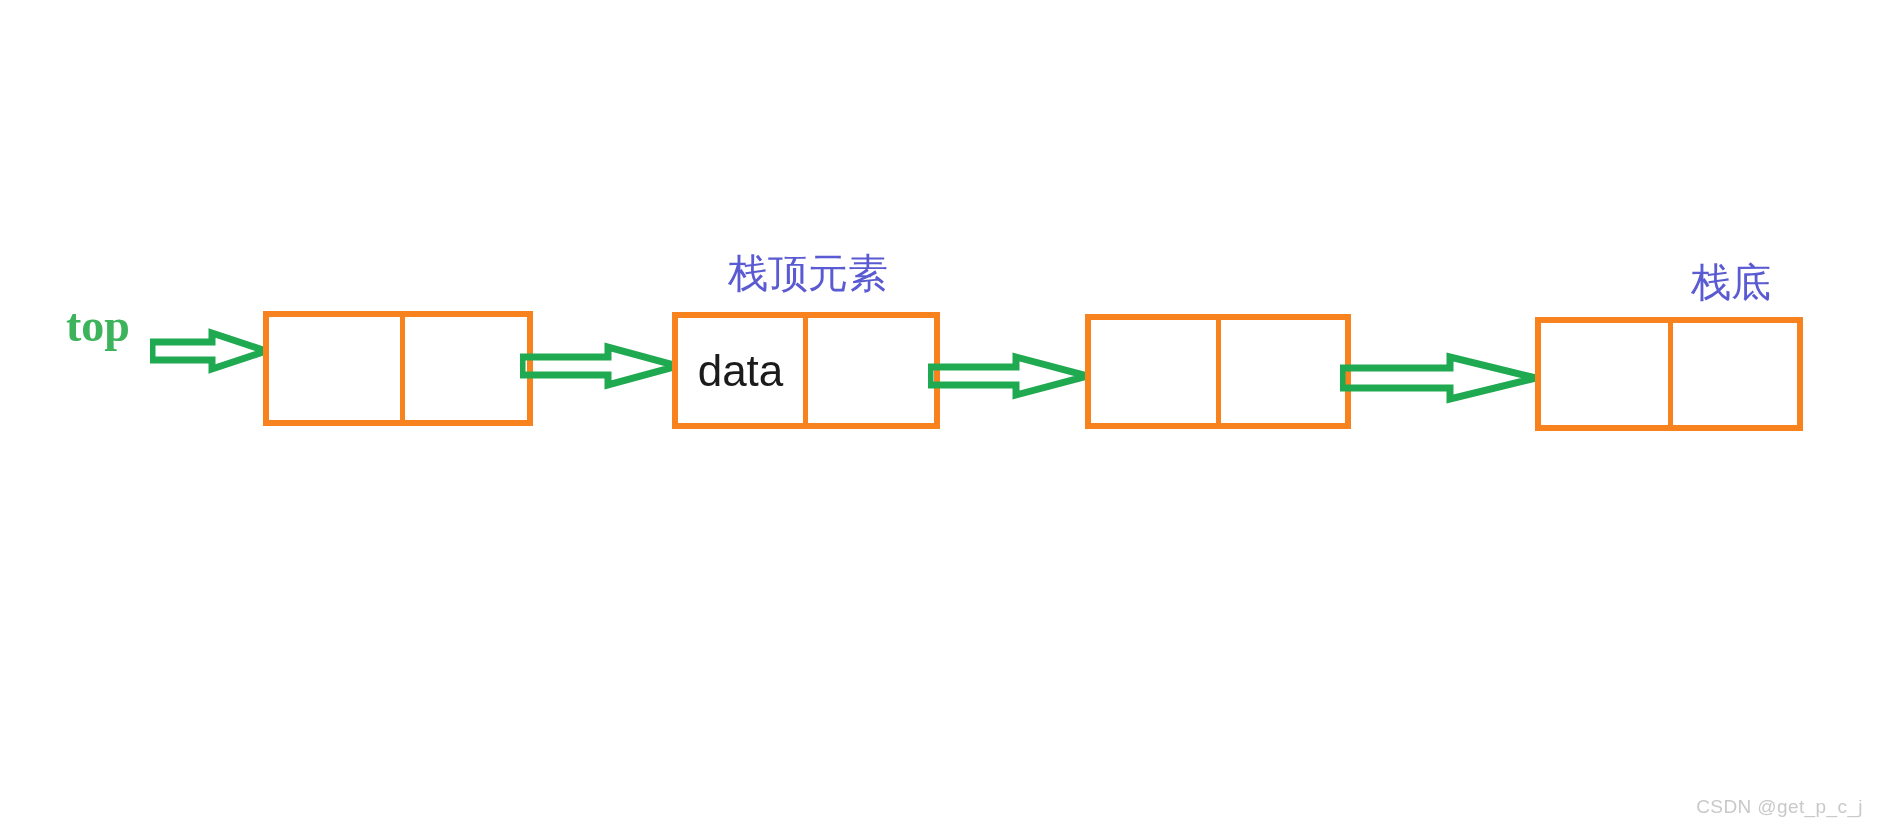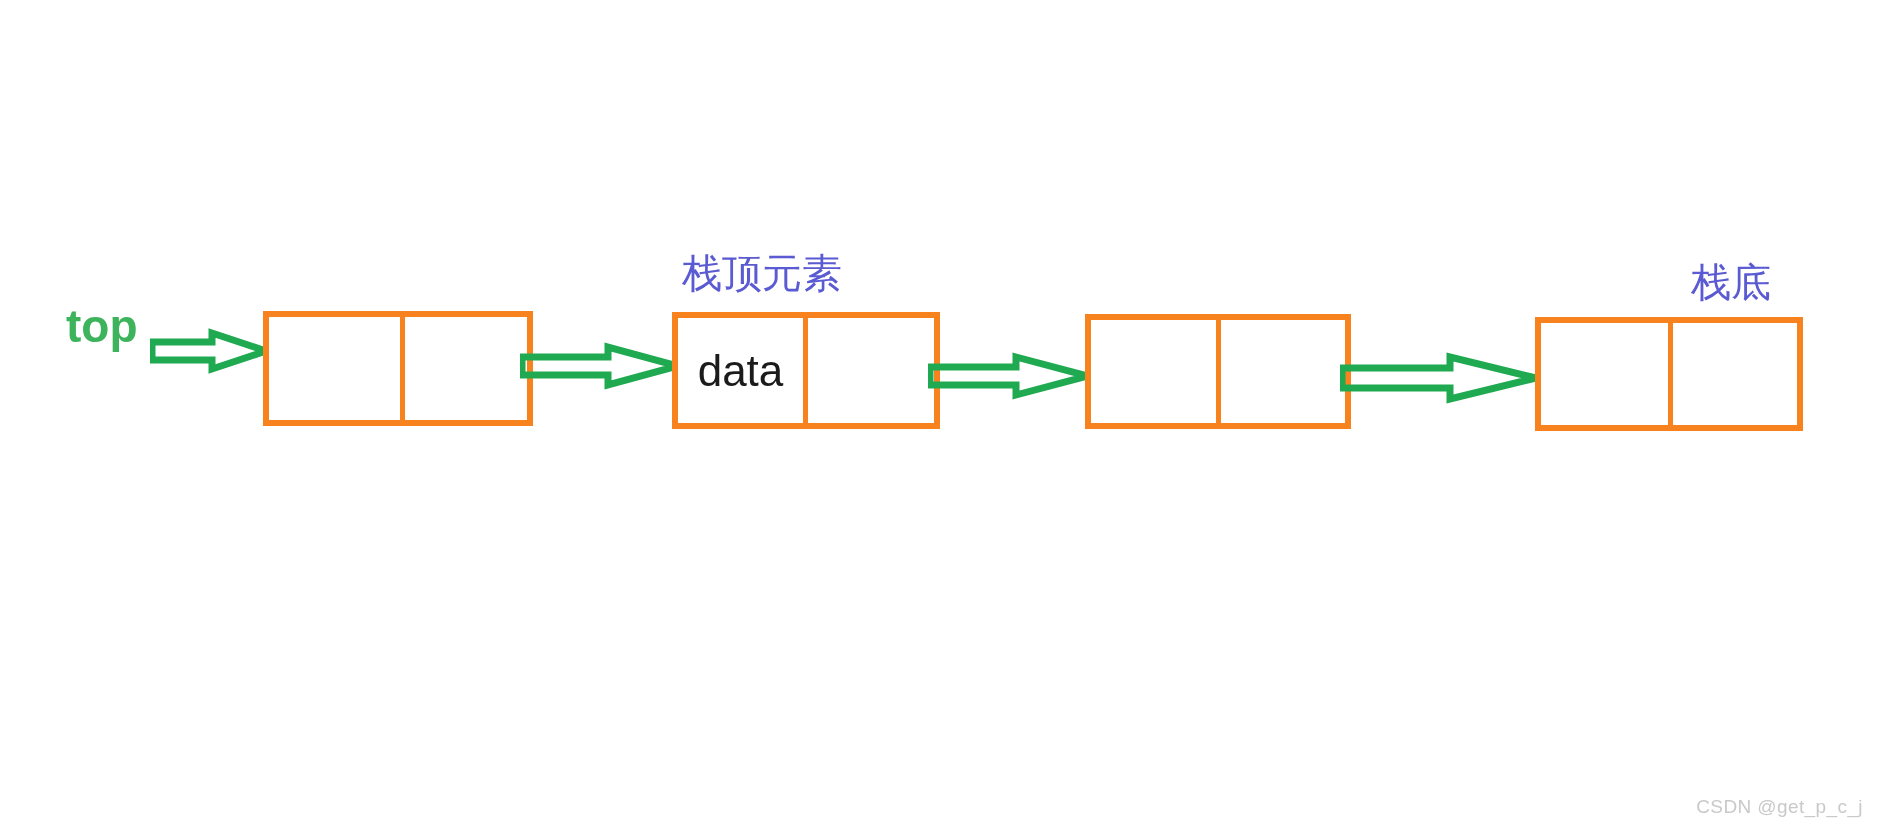--- a/index.html
+++ b/index.html
@@ -67,35 +67,35 @@
   
   #top-label {
     position: absolute;
     left: 66px;
     top: 303px;
     font-size: 46px;
     font-weight: bold;
     color: #3CBociety;
     color: #3DB35B;
     letter-spacing: 0px;
-    font-family: Liberation Sans, sans-serif;
+    font-family: Liberation Serif, serif;
     line-height: 1;
     white-space: nowrap;
   }
 
   
   .annot {
     position: absolute;
     color: #5A5AD2;
     font-size: 40px;
     font-family: "DejaVu Sans", "Liberation Sans", sans-serif;
     line-height: 1;
     white-space: nowrap;
   }
-  #annot-top-elem { left: 682px; top: 253px; }
+  #annot-top-elem { left: 728px; top: 253px; }
   #annot-bottom   { left: 1691px; top: 262px; }
 
   
   .arrow {
     position: absolute;
   }
   #arrow-0 { left: 150px; top: 328px; width: 118px; height: 46px; }
   #arrow-1 { left: 520px; top: 342px; width: 160px; height: 48px; }
   #arrow-2 { left: 928px; top: 352px; width: 162px; height: 48px; }
   #arrow-3 { left: 1340px; top: 352px; width: 198px; height: 52px; }

